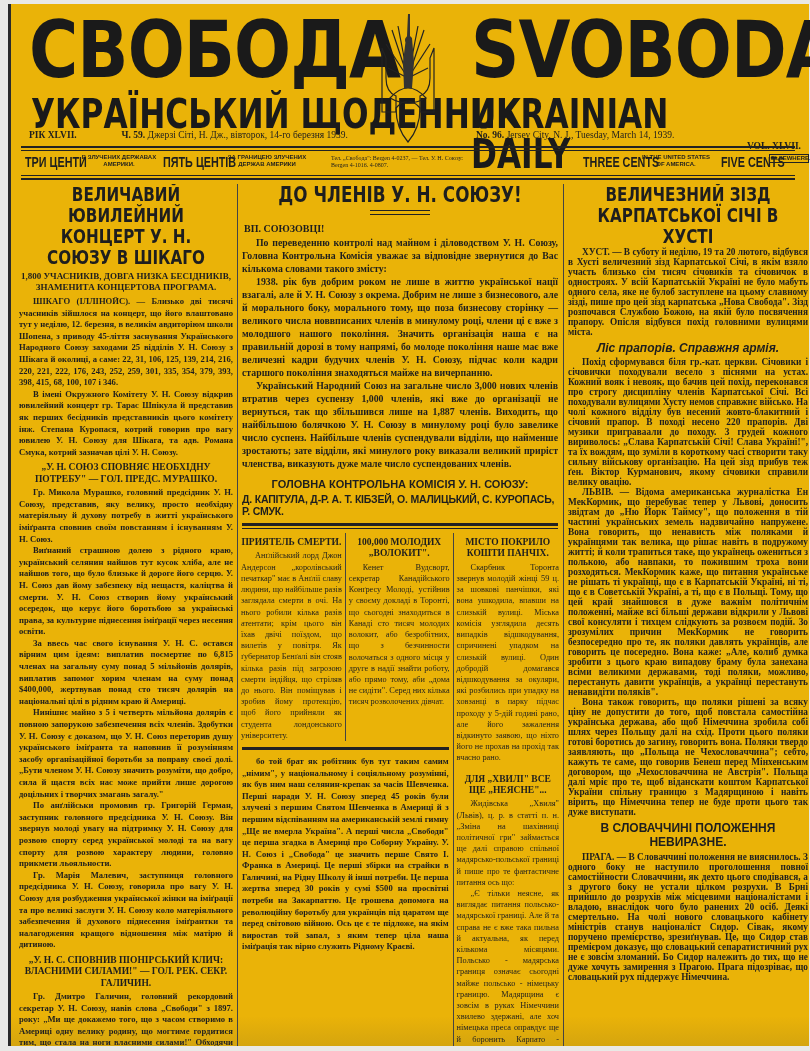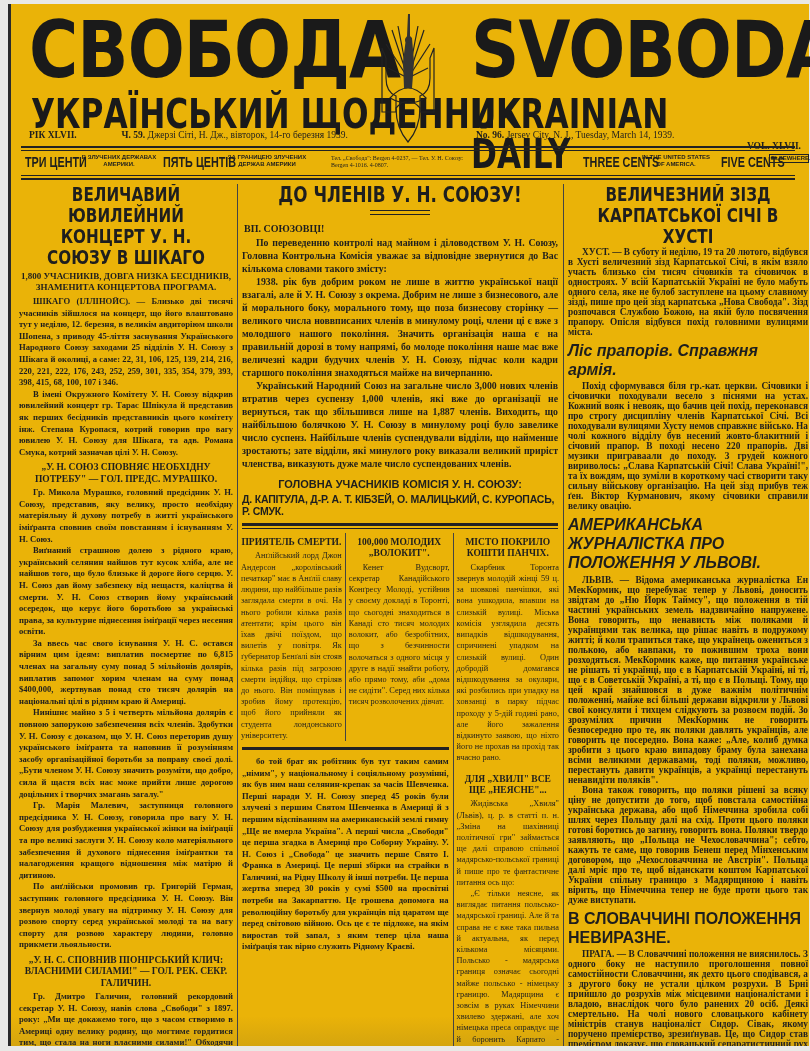--- a/index.html
+++ b/index.html
@@ -67,21 +67,21 @@
   .sigh { font-family:"Liberation Sans", sans-serif; font-weight:bold; font-size:11px; text-align:center; margin-top:8px; }
   .sign { font-family:"Liberation Sans", sans-serif; font-weight:bold; font-size:10.5px; margin-top:3px; letter-spacing:-0.2px; }
   .hr2 { height:3px; background:#222; margin:6px 0 2px 0; }
   .hr1 { height:1px; background:#222; margin:1px 0 4px 0; }
   .subcols { display:flex; }
   .subcol { flex:1; padding:0 3px; border-right:1px solid #444; }
   .subcol:last-child { border-right:none; }
   .subcol p { font-size:8.3px; line-height:11.2px; }
   .title-underline { width:60px; height:3px; margin:3px auto 0; border-top:1px solid #222; border-bottom:1px solid #222; }
   .right-body p { font-family:"Liberation Serif", serif; font-size:9.3px; line-height:10px;font-weight:bold; }
-  .right-hed { font-family:"Liberation Sans", sans-serif; font-weight:bold; font-size:16px; text-align:left; line-height:1.2; margin:4px 0 2px; }
+  .right-hed { font-family:"Liberation Sans", sans-serif; font-weight:bold; font-size:12px; text-align:center; line-height:1.2; margin:4px 0 2px; }
   .scan-dark { position:absolute; left:0; bottom:0; width:100%; height:30px; background:linear-gradient(to bottom, rgba(0,0,0,0), rgba(60,60,60,0.12)); }
 </style>
 </head>
 <body>
 
 <div class="page">
 
   <div class="mast">
     <div class="title-ua">СВОБОДА</div>
     <div class="title-en" style="left:460px;">SVOBODA</div>
@@ -146,42 +146,42 @@
       <p>В імені Окружного Комітету У. Н. Союзу відкрив ювилейний концерт гр. Тарас Шпікула й представив як перших бесідників представників цього комітету інж. Степана Куропася, котрий говорив про вагу ювилею У. Н. Союзу для Шікага, та адв. Романа Смука, котрий зазначав цілі У. Н. Союзу.</p>
     </div>
     <div class="bold">
       <div class="hed-small">„У. Н. СОЮЗ СПОВНЯЄ НЕОБХІДНУ ПОТРЕБУ" — ГОЛ. ПРЕДС. МУРАШКО.</div>
       <p>Гр. Микола Мурашко, головний предсідник У. Н. Союзу, представив, яку велику, просто необхідну матеріяльну й духову потребу в житті українського іміґранта сповнив своїм повстанням і існуванням У. Н. Союз.</p>
       <p>Виґнаний страшною долею з рідного краю, український селянин найшов тут кусок хліба, але не найшов того, що було близьке й дороге його серцю. У. Н. Союз дав йому забезпеку від нещастя, каліцтва й смерти. У. Н. Союз створив йому український осередок, що керує його боротьбою за українські права, за культурне піднесення іміґрації через несення освіти.</p>
       <p>За ввесь час свого існування У. Н. С. остався вірним цим ідеям: виплатив посмертне по 6,815 членах на загальну суму понад 5 мільйонів долярів, виплатив запомог хорим членам на суму понад $400,000, жертвував понад сто тисяч долярів на національні цілі в рідним краю й Америці.</p>
       <p>Нинішнє майно з 5 і четверть мільйона долярів є повною запорукою забезпечення всіх членів. Здобутки У. Н. Союзу є доказом, що У. Н. Союз переторив душу українського іміґранта та наповнив її розумінням засобу організаційної боротьби за поправу своєї долі. „Бути членом У. Н. Союзу значить розуміти, що добро, сила й щастя всіх нас може прийти лише дорогою доцільних і творчих змагань загалу."</p>
     </div>
     <div class="bold">
+      <p>По анґлійськи промовив гр. Григорій Герман, заступник головного предсідника У. Н. Союзу. Він звернув молоді увагу на підтримку У. Н. Союзу для розвою спорту серед української молоді та на вагу спорту для розвою характеру людини, головно прикмети льояльности.</p>
       <p>Гр. Марія Малевич, заступниця головного предсідника У. Н. Союзу, говорила про вагу У. Н. Союзу для розбудження української жінки на іміґрації та про великі заслуги У. Н. Союзу коло матеріяльного забезпечення й духового піднесення іміґрантки та налагодження кращого відношення між матірю й дитиною.</p>
-      <p>По анґлійськи промовив гр. Григорій Герман, заступник головного предсідника У. Н. Союзу. Він звернув молоді увагу на підтримку У. Н. Союзу для розвою спорту серед української молоді та на вагу спорту для розвою характеру людини, головно прикмети льояльности.</p>
     </div>
     <div class="bold">
       <div class="hed-small">„У. Н. С. СПОВНИВ ПІОНІРСЬКИЙ КЛИЧ: ВЛАСНИМИ СИЛАМИ!" — ГОЛ. РЕК. СЕКР. ГАЛИЧИН.</div>
       <p>Гр. Дмитро Галичин, головний рекордовий секретар У. Н. Союзу, навів слова „Свободи" з 1897. року: „Ми ще докажемо того, що з часом створимо в Америці одну велику родину, що могтиме гордитися тим, що стала на ноги власними силами!" Обходячи 45-літній ювилей У. Н. Союзу ми можемо з гордістю ствердити, що заповіт перших піонірів нашої організації сповнився: в Америці справді створено одну велику родину, і створено її без зовнішньої помочі, своїми власними силами.</p>
 
     </div>
 
   </div>
 
   <div class="col col-center">
     <div style="padding:0 4px;">
       <div class="hed hed-big" style="font-size:21px;">ДО ЧЛЕНІВ У. Н. СОЮЗУ!</div>
       <div class="title-underline"></div>
       <div class="salut">ВП. СОЮЗОВЦІ!</div>
       <div class="center-body">
         <p>По переведенню контролі над майном і діловодством У. Н. Союзу, Головна Контрольна Комісія уважає за відповідне звернутися до Вас кількома словами такого змісту:</p>
         <p>1938. рік був добрим роком не лише в життю української нації взагалі, але й У. Н. Союзу з окрема. Добрим не лише з бизнесового, але й морального боку, морального тому, що поза бизнесову сторінку — великого числа новвписаних членів в минулому році, члени ці є вже з молодшого нашого покоління. Значить організація наша є на правильній дорозі в тому напрямі, бо молоде покоління наше має вже величезні кадри будучих членів У. Н. Союзу, підчас коли кадри старшого покоління знаходяться майже на вичерпанню.</p>
         <p>Український Народний Союз на загальне число 3,000 нових членів втратив через суспензу 1,000 членів, які вже до організації не вернуться, так що збільшився лише на 1,887 членів. Виходить, що найбільшою болячкою У. Н. Союзу в минулому році було завелике число суспенз. Найбільше членів суспендували відділи, що найменше зростають; зате відділи, які минулого року виказали великий приріст членства, виказують дуже мале число суспендованих членів.</p>
       </div>
-      <div class="sigh">ГОЛОВНА УЧАСНИКІВ КОМІСІЯ У. Н. СОЮЗУ:</div>
+      <div class="sigh">ГОЛОВНА КОНТРОЛЬНА КОМІСІЯ У. Н. СОЮЗУ:</div>
       <div class="sign">Д. КАПІТУЛА, Д-Р. А. Т. КІБЗЕЙ, О. МАЛИЦЬКИЙ, С. КУРОПАСЬ, Р. СМУК.</div>
       <div class="hr2"></div>
       <div class="hr1"></div>
     </div>
 
     <div style="display:flex;">
       <div style="width:218px;">
         <div class="subcols">
           <div class="subcol">
             <div class="hed-small">ПРИЯТЕЛЬ СМЕРТИ.</div>
@@ -208,21 +208,20 @@
       </div>
     </div>
   </div>
 
   <div class="col col-right right-body">
     <div class="hed hed-big" style="font-size:19px;">ВЕЛИЧЕЗНИЙ ЗІЗД КАРПАТСЬКОЇ СІЧІ В ХУСТІ</div>
     <p>ХУСТ. — В суботу й неділю, 19 та 20 лютого, відбувся в Хусті величезний зізд Карпатської Січі, в якім взяло участь близько сім тисяч січовиків та січовичок в одностроях. У всій Карпатській Україні не було мабуть одного села, яке не булоб заступлене на цьому славному зізді, пише про цей зізд карпатська „Нова Свобода". Зізд розпочався Службою Божою, на якій було посвячення прапору. Опісля відбувся похід головними вулицями міста.</p>
     <div class="right-hed" style="font-style:italic;">Ліс прапорів. Справжня армія.</div>
     <p>Похід сформувався біля гр.-кат. церкви. Січовики і січовички походували весело з піснями на устах. Кожний вояк і невояк, що бачив цей похід, переконався про строгу дисципліну членів Карпатської Січі. Всі походували вулицями Хусту немов справжнє військо. На чолі кожного відділу був несений жовто-блакитний і січовий прапор. В поході несено 220 прапорів. Дві музики приграваали до походу. З грудей кожного вириволось: „Слава Карпатській Січі! Слава Україні!", та їх вождям, що зуміли в короткому часі створити таку сильну військову організацію. На цей зізд прибув теж ґен. Віктор Курманович, якому січовики справили велику овацію.</p>
 
-    <div class="right-hed" style="font-style:italic;">АМЕРИКАНСЬКА ЖУРНАЛІСТКА ПРО ПОЛОЖЕННЯ У ЛЬВОВІ.</div>
     <p>ЛЬВІВ. — Відома американська журналістка Ен МекКормик, що перебуває тепер у Львові, доносить звідтам до „Ню Йорк Таймсу", що положення в тій частині українських земель надзвичайно напружене. Вона говорить, що ненависть між поляками й українцями так велика, що рішає навіть в подружому житті; й коли трапиться таке, що українець ожениться з полькою, або навпаки, то пожившим троха вони розходяться. МекКормик каже, що питання українське не рішать ті українці, що є в Карпатській Україні, ні ті, що є в Советській Україні, а ті, що є в Польщі. Тому, що цей край знайшовся в дуже важнім політичнім положенні, майже всі більші держави відкрили у Львові свої консуляти і тихцем слідкують за розвоєм подій. Зо зрозумілих причин МекКормик не говорить безпосередно про те, як поляки давлять українців, але говорить це посередно. Вона каже: „Але, колиб думка зробити з цього краю випадову браму була занехана всіми великими державами, тоді поляки, можливо, перестануть давити українців, а українці перестануть ненавидіти поляків".</p>
     <p>Вона також говорить, що поляки рішені за всяку ціну не допустити до того, щоб повстала самостійна українська держава, або щоб Німеччина зробила собі шлях через Польщу далі на схід. Проти цього поляки готові боротись до загину, говорить вона. Поляки твердо заявляють, що „Польща не Чехословаччина"; себто, кажуть те саме, що говорив Бенеш перед Мінхенським договором, що „Чехословаччина не Австрія". Польща далі мріє про те, щоб віданскати коштом Карпатської України спільну границю з Мадярщиною і навіть вірить, що Німеччина тепер не буде проти цього так дуже виступати.</p>
 
     <div class="right-hed">В СЛОВАЧЧИНІ ПОЛОЖЕННЯ НЕВИРАЗНЕ.</div>
     <p>ПРАГА. — В Словаччині положення не вияснилось. З одного боку не наступило проголошення повної самостійности Словаччини, як дехто цього сподівався, а з другого боку не устали цілком розрухи. В Брні прийшло до розрухів між місцевими націоналістами і владою, внаслідок чого було ранених 20 осіб. Деякі смертельно. На чолі нового словацького кабінету міністрів станув націоналіст Сидор. Сівак, якому поручено премієрство, зрезиґнував. Це, що Сидор став премієром доказує, що словацький сепаратистичний рух не є зовсім зломаний. Бо Сидор належить до тих, що не дуже хочуть замирення з Прагою. Прага підозріває, що словацький рух піддержує Німеччина.</p>
 
   </div>
 
   <div class="scan-dark"></div>
 </div>

